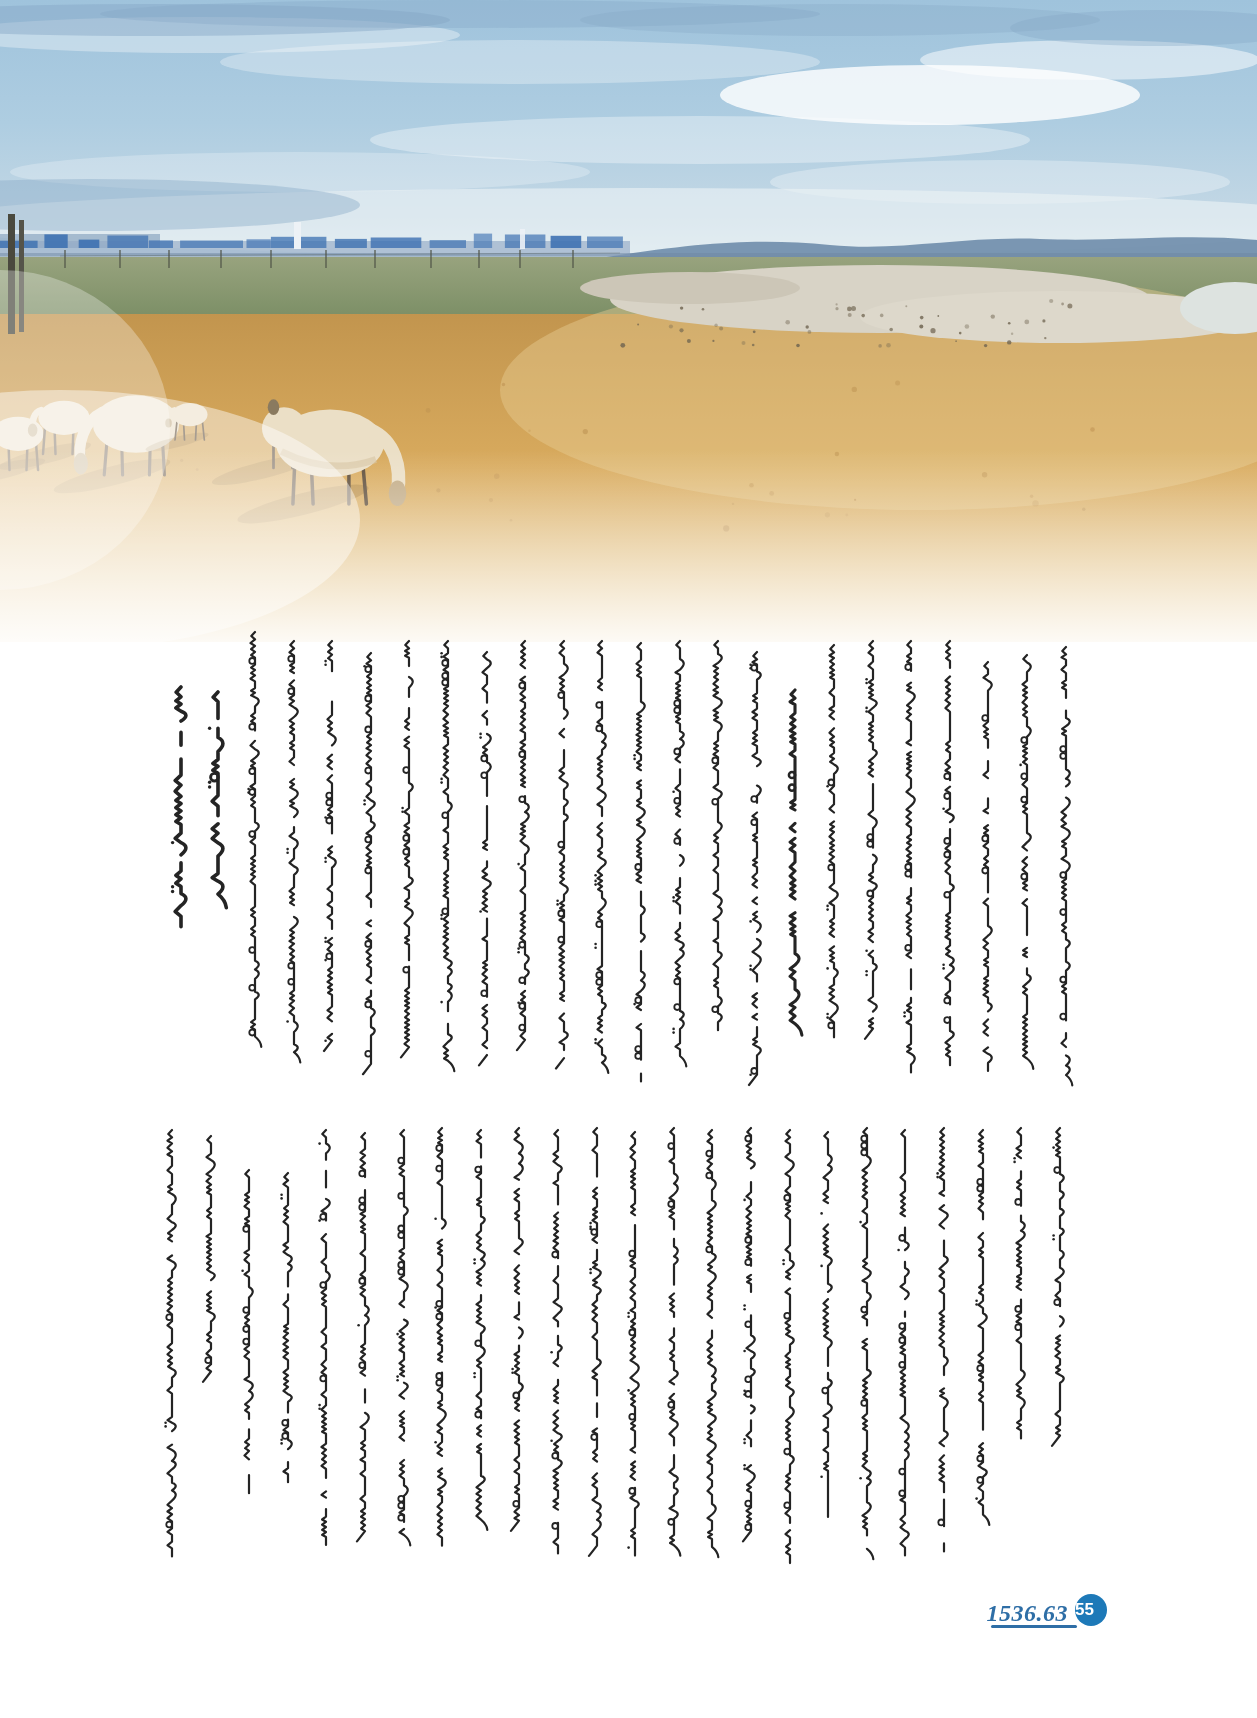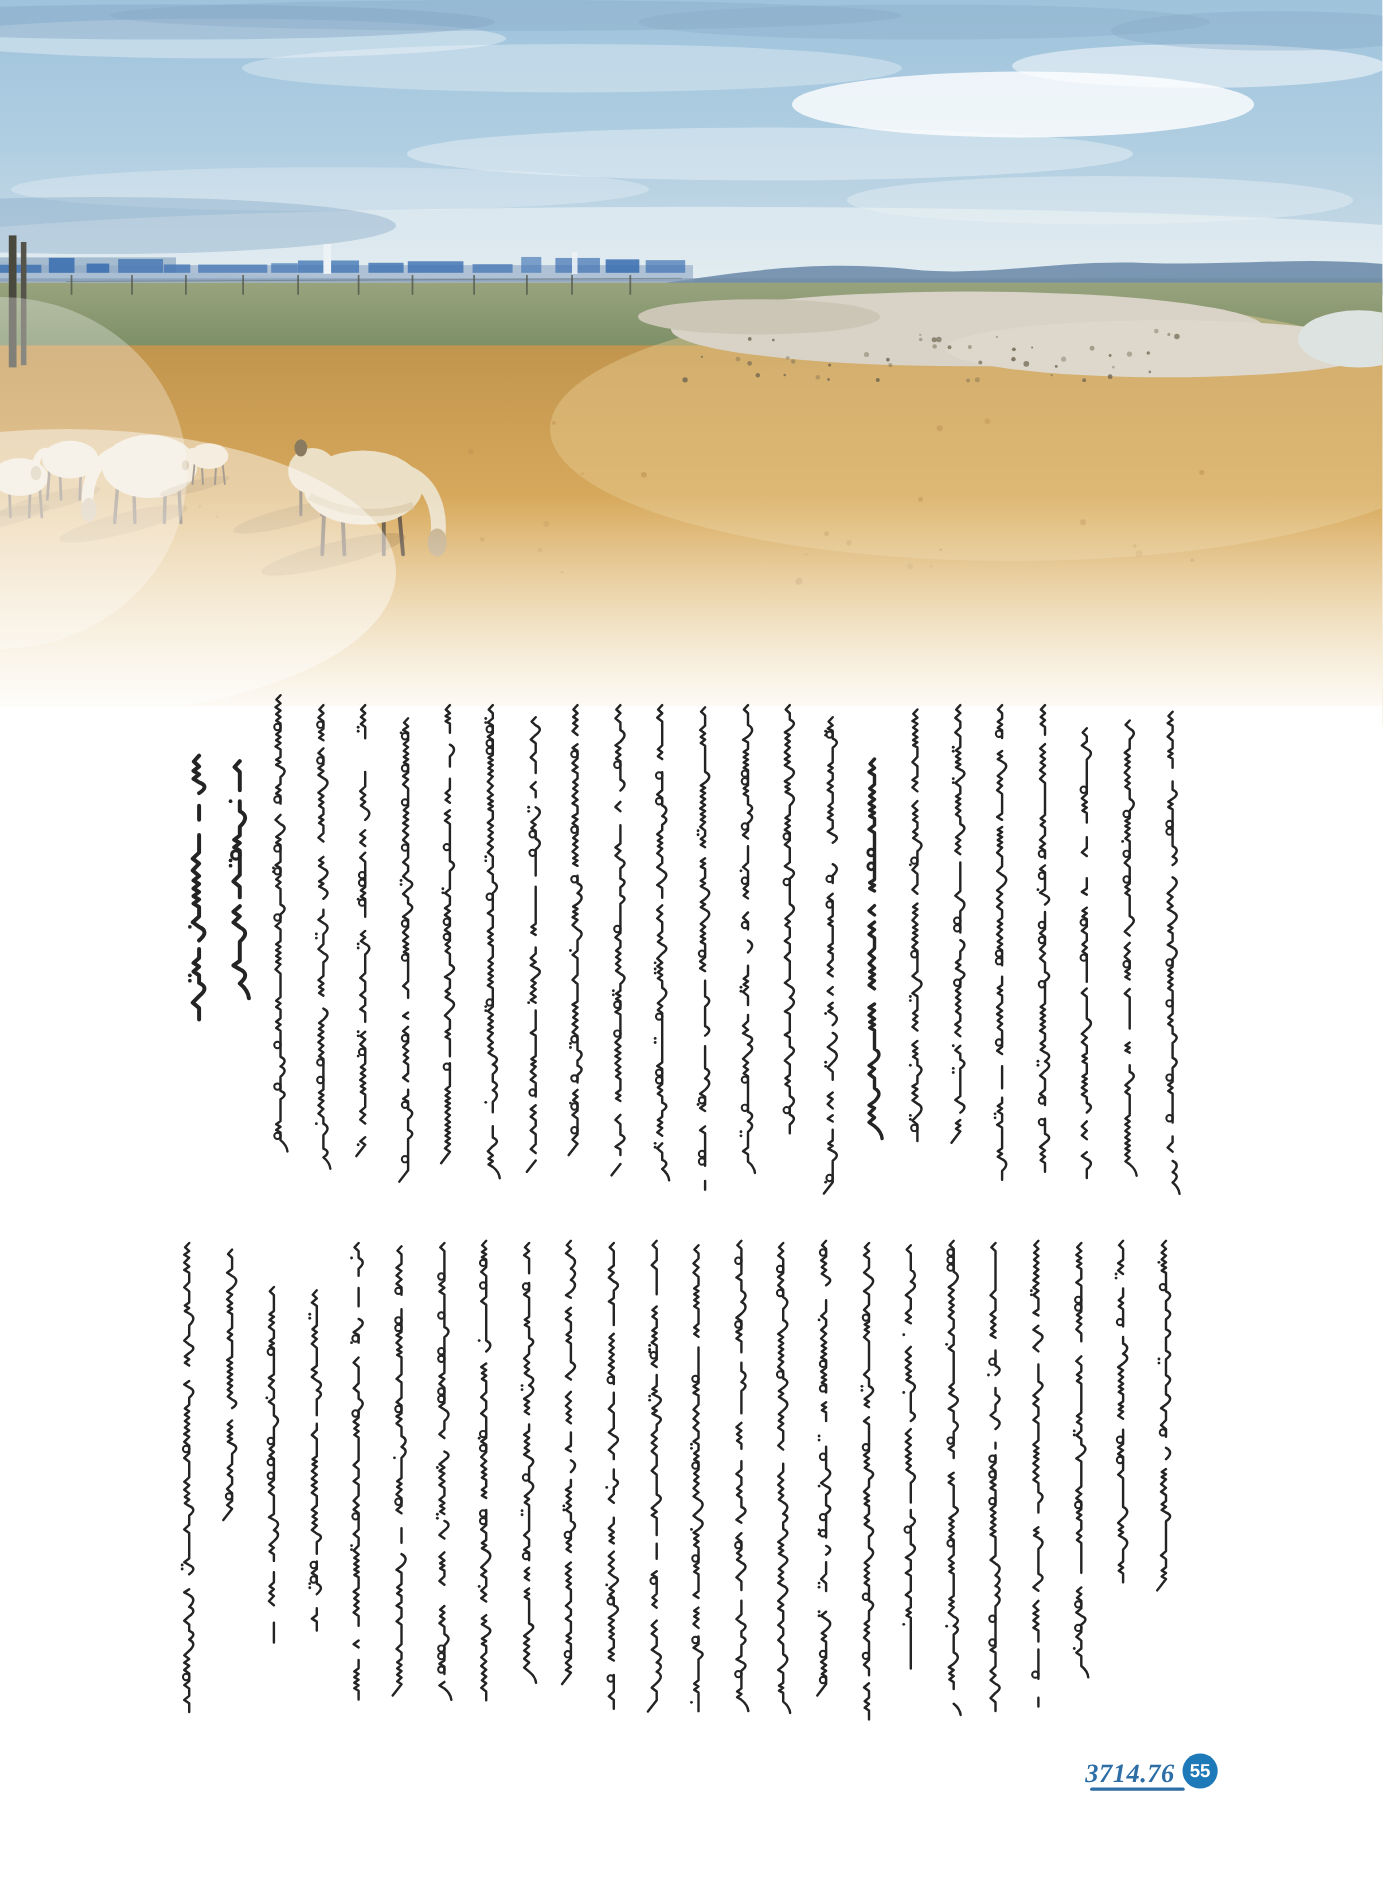--- a/index.html
+++ b/index.html
@@ -12,21 +12,21 @@
   #text-layer{top:0;}
   .footer{position:absolute;top:1594px;left:0;width:1107px;height:42px;}
   .issue{
     position:absolute;right:39px;top:6px;
     font-family:"Liberation Serif",serif;font-style:italic;font-weight:700;
     font-size:24px;letter-spacing:0.5px;
   }
   .rule{position:absolute;right:30px;top:31px;width:86px;height:3px;border-radius:2px;}
   .badge{
     position:absolute;right:0;top:0;width:32px;height:32px;border-radius:50%;
-    color:#fff;font-weight:700;font-size:17px;line-height:32px;text-align:center;
+    color:#fff;font-weight:700;font-size:17px;line-height:32px;text-align:left;
     font-family:"Liberation Sans",sans-serif;
   }
 </style>
 </head>
 <body>
 
 <div class="page">
 
   <svg id="photo" width="1257" height="660" viewBox="0 0 1257 660">
       <defs>
@@ -708,18 +708,18 @@
         <path d="M1060 1128.0 l-3.7 4.0 l3.7 3.4 l-3.9 3.4 l3.9 2.7 l-3.9 3.4 l3.9 2.7 l-3.9 2.7 l3.9 2.1 l-3.9 2.7 l3.9 2.1 l0 9.9 l0 6.9 q7.5 3.0 0 8.7 l0 8.2 q7.5 2.9 0 8.4 l0 9.3 q7.5 2.7 0 7.6 l0 7.0 l0 4.8 q7.5 2.6 0 7.6 l0 7.2 l0 7.5 q7.5 3.2 0 9.1 l0 8.3 q7.5 3.2 0 9.1 l-4.5 3.4 l4.5 2.7 l0 8.0 l-4.5 4.6 l4.5 3.8 l0 6.9 M1060 1316.2 q7.5 3.6 0 10.3 M1060 1335.5 l-3.9 2.6 l3.9 2.1 l-3.9 2.6 l3.9 2.1 l-4.5 4.2 l4.5 3.5 l-4.5 3.6 l4.5 3.0 l0 5.4 l-3.9 2.9 l3.9 2.3 l-3.9 2.9 l3.9 2.3 q7.5 2.8 0 8.0 l0 6.8 l0 9.0 l0 5.7 l0 5.6 l-4.5 4.0 l4.5 3.3 l0 7.3 l-3.9 3.0 l3.9 2.4 l-3.9 3.0 l3.9 2.4 l-8.0 10.3" fill="none" stroke="#242424" stroke-width="2.2" stroke-linecap="round" stroke-linejoin="round"></path>
         <circle cx="1053.6" cy="1147.6" r="1.3" fill="#242424"></circle>
         <circle cx="1057.2" cy="1170.1" r="2.9" fill="none" stroke="#242424" stroke-width="1.8"></circle>
         <circle cx="1053.6" cy="1235.5" r="1.3" fill="#242424"></circle>
         <circle cx="1053.6" cy="1239.2" r="1.3" fill="#242424"></circle>
         <circle cx="1057.2" cy="1302.2" r="2.9" fill="none" stroke="#242424" stroke-width="1.8"></circle>
       </g>
     </svg>
 
   <div class="footer">
-    <span class="issue" style="color: rgb(46, 110, 166);">3714.76</span>
+    <span class="issue" style="color: rgb(46, 110, 166);">1536.63</span>
     <span class="rule" style="background: rgb(46, 110, 166);"></span>
     <span class="badge" style="background: rgb(29, 121, 184); color: rgb(255, 255, 255);">55</span>
   </div>
 
 </div>
 
 </body></html>

